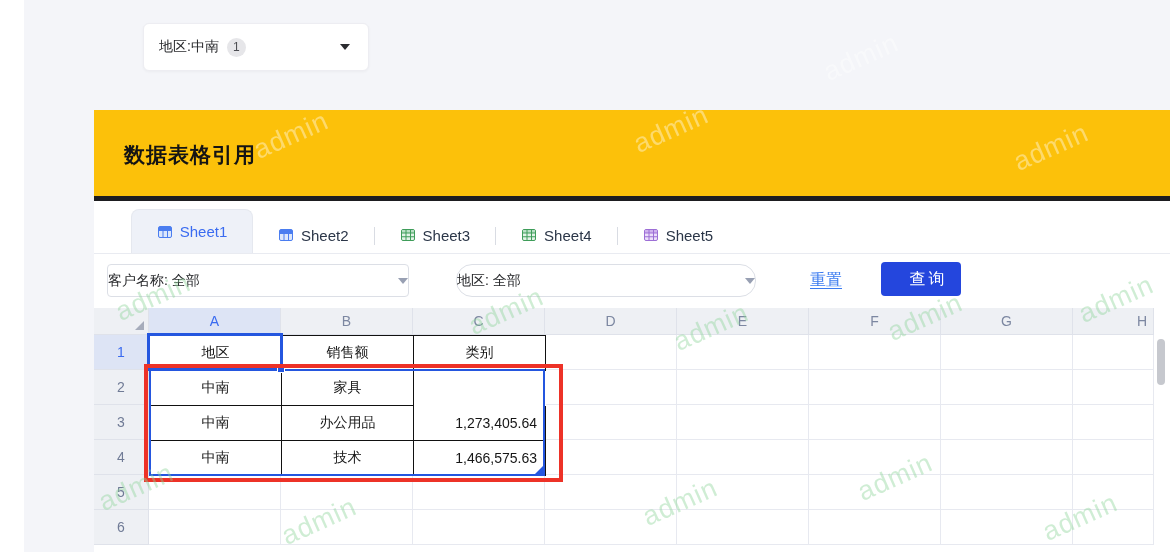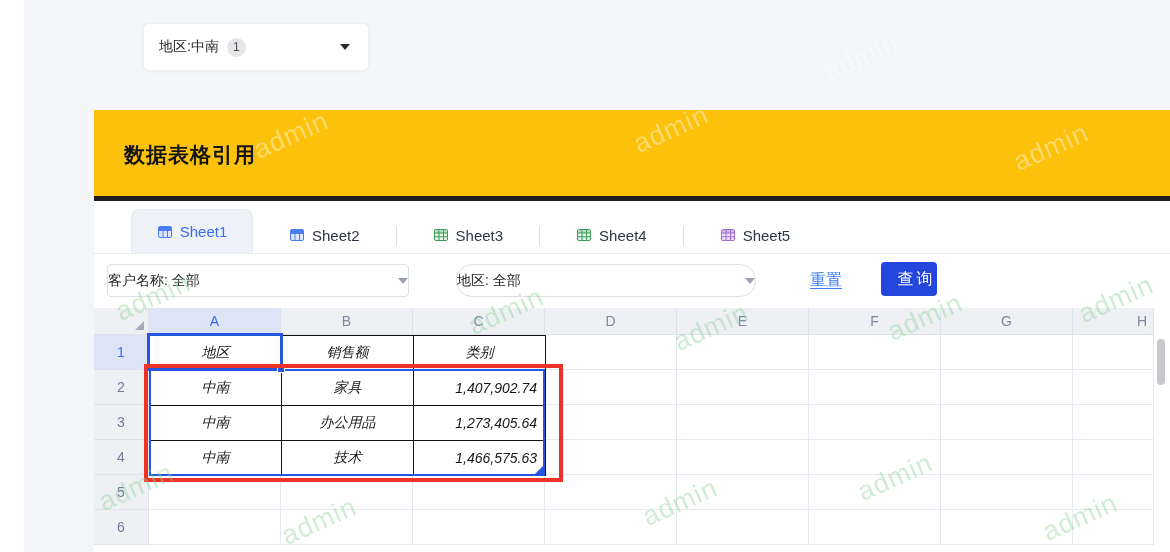--- a/index.html
+++ b/index.html
@@ -21,36 +21,36 @@
   .banner { position:absolute; left:0; top:0; width:1076px; height:86px; background:#fcc10a; }
   .banner-title { position:absolute; left:30px; top:31px; font-size:21px; font-weight:bold; color:#141414; letter-spacing:1px; }
   .banner-underline { position:absolute; left:0; top:86px; width:1076px; height:5px; background:#1d1d20; }
 
   
   .tabs-bar { position:absolute; left:0; top:108px; width:1076px; height:36px; display:flex; align-items:flex-end;
               border-bottom:1px solid #e9ebf1; }
   .tab-active { margin-left:37px; width:122px; height:44px; background:#eef1f8; border:1px solid #e5e8ef; border-bottom:none;
                 border-radius:8px 8px 0 0; display:flex; align-items:center; justify-content:center; gap:7px; cursor:pointer; }
   .tab-active .tab-label { color:#3a6bf0; }
-  .tab { height:36px; display:flex; align-items:center; justify-content:center; gap:7px; padding:0 36px; cursor:pointer; }
+  .tab { height:36px; display:flex; align-items:center; justify-content:center; gap:7px; padding:0 25px; cursor:pointer; }
   .tab-label { font-size:15px; color:#2b3648; }
   .tab-sep { width:1px; height:18px; background:#d9dce3; align-self:center; }
   .sheet-icon { width:16px; height:16px; display:block; }
 
   
   .dd { position:absolute; height:33px; background:#fff; border:1px solid #dcdfe6; border-radius:4px;
         display:flex; align-items:center; padding:0 0; cursor:pointer; }
   .dd-label { font-size:14px; color:#26272a; }
   .dd-caret { width:0; height:0; border-left:5px solid transparent; border-right:5px solid transparent;
               border-top:6px solid #98a0b3; margin-left:auto; }
   .dd-customer { left:13px; top:154px; width:302px; }
   .dd-region   { left:362px; top:154px; width:300px;border-radius:16px; }
   .reset-link { position:absolute; left:716px; top:160px; font-size:16px; color:#3b7bf0; text-decoration:underline;
                 text-underline-offset:3px; cursor:pointer; }
-  .query-btn { position:absolute; left:787px; top:152px; width:56px; height:34px; background:#2446dd; border:none;
+  .query-btn { position:absolute; left:787px; top:152px; width:80px; height:34px; background:#2446dd; border:none;
                border-radius:4px; color:#fff; font-size:16px; letter-spacing:3px; padding-left:15px; cursor:pointer;
                font-family:inherit; }
 
   
   .grid { position:absolute; left:0px; top:198px; width:1076px; }
   .g-row { display:flex; }
   .g-hcell { height:27px; background:#eef0f4; border-right:1px solid #dfe2ea; border-bottom:1px solid #dfe2ea;
              display:flex; align-items:center; justify-content:center; font-size:14px; color:#7c87a1; cursor:pointer; }
   .g-corner { width:55px; position:relative; cursor:pointer; }
   .corner-tri { position:absolute; right:4px; bottom:4px; width:0; height:0;
@@ -59,21 +59,21 @@
   .g-colH { width:81px; justify-content:flex-end; padding-right:6px; }
   .g-gutter { width:16px; background:#fff; border:none; }
   .g-hsel { background:#dde4f5; color:#3a6bf0; }
   .g-rnum { width:55px; height:35px; background:#eef0f4; border-right:1px solid #dfe2ea; border-bottom:1px solid #dfe2ea;
             display:flex; align-items:center; justify-content:center; font-size:14px; color:#707b96; cursor:pointer; }
   .g-rsel { background:#dde4f5; color:#3a6bf0; }
   .g-cell { width:132px; height:35px; background:#fff; border-right:1px solid #e7e9f0; border-bottom:1px solid #e7e9f0; cursor:cell; }
   .g-cellH { width:81px; }
 
   
-  .data-table { position:absolute; left:55px; top:225px; border-top:1px solid #111; border-left:1px solid #111; background:#fff;font-style:italic; }
+  .data-table { position:absolute; left:55px; top:225px; border-top:1px solid #111; border-left:1px solid #111; background:#fff; }
   .dt-row { display:flex; }
   .dt-cell { width:132px; height:35px; border-right:1px solid #111; border-bottom:1px solid #111;
              display:flex; align-items:center; justify-content:center; font-size:14px; color:#161616; cursor:cell; }
   .dt-amount { justify-content:flex-end; padding-right:8px; }
 
   
   .sel-a1 { position:absolute; left:53px; top:223px; width:136px; height:38px; border:3px solid #2456df; pointer-events:none; }
   .sel-handle { position:absolute; left:183px; top:255px; width:8px; height:8px; background:#2456df; border:1px solid #fff; cursor:crosshair; }
   .sel-range { position:absolute; left:55px; top:259px; width:396px; height:107px; border:2px solid #2456df; pointer-events:none; }
   .range-tri { position:absolute; right:0; bottom:0; width:0; height:0; border-left:8px solid transparent; border-bottom:8px solid #2456df; }
@@ -248,21 +248,20 @@
 
     <div class="data-table">
       <div class="dt-row">
         <div class="dt-cell">地区</div>
         <div class="dt-cell">销售额</div>
         <div class="dt-cell">类别</div>
       </div>
       <div class="dt-row">
         <div class="dt-cell">中南</div>
         <div class="dt-cell">家具</div>
-        <div class="dt-cell dt-amount">1,407,902.74</div>
       </div>
       <div class="dt-row">
         <div class="dt-cell">中南</div>
         <div class="dt-cell">办公用品</div>
         <div class="dt-cell dt-amount">1,273,405.64</div>
       </div>
       <div class="dt-row">
         <div class="dt-cell">中南</div>
         <div class="dt-cell">技术</div>
         <div class="dt-cell dt-amount">1,466,575.63</div>

